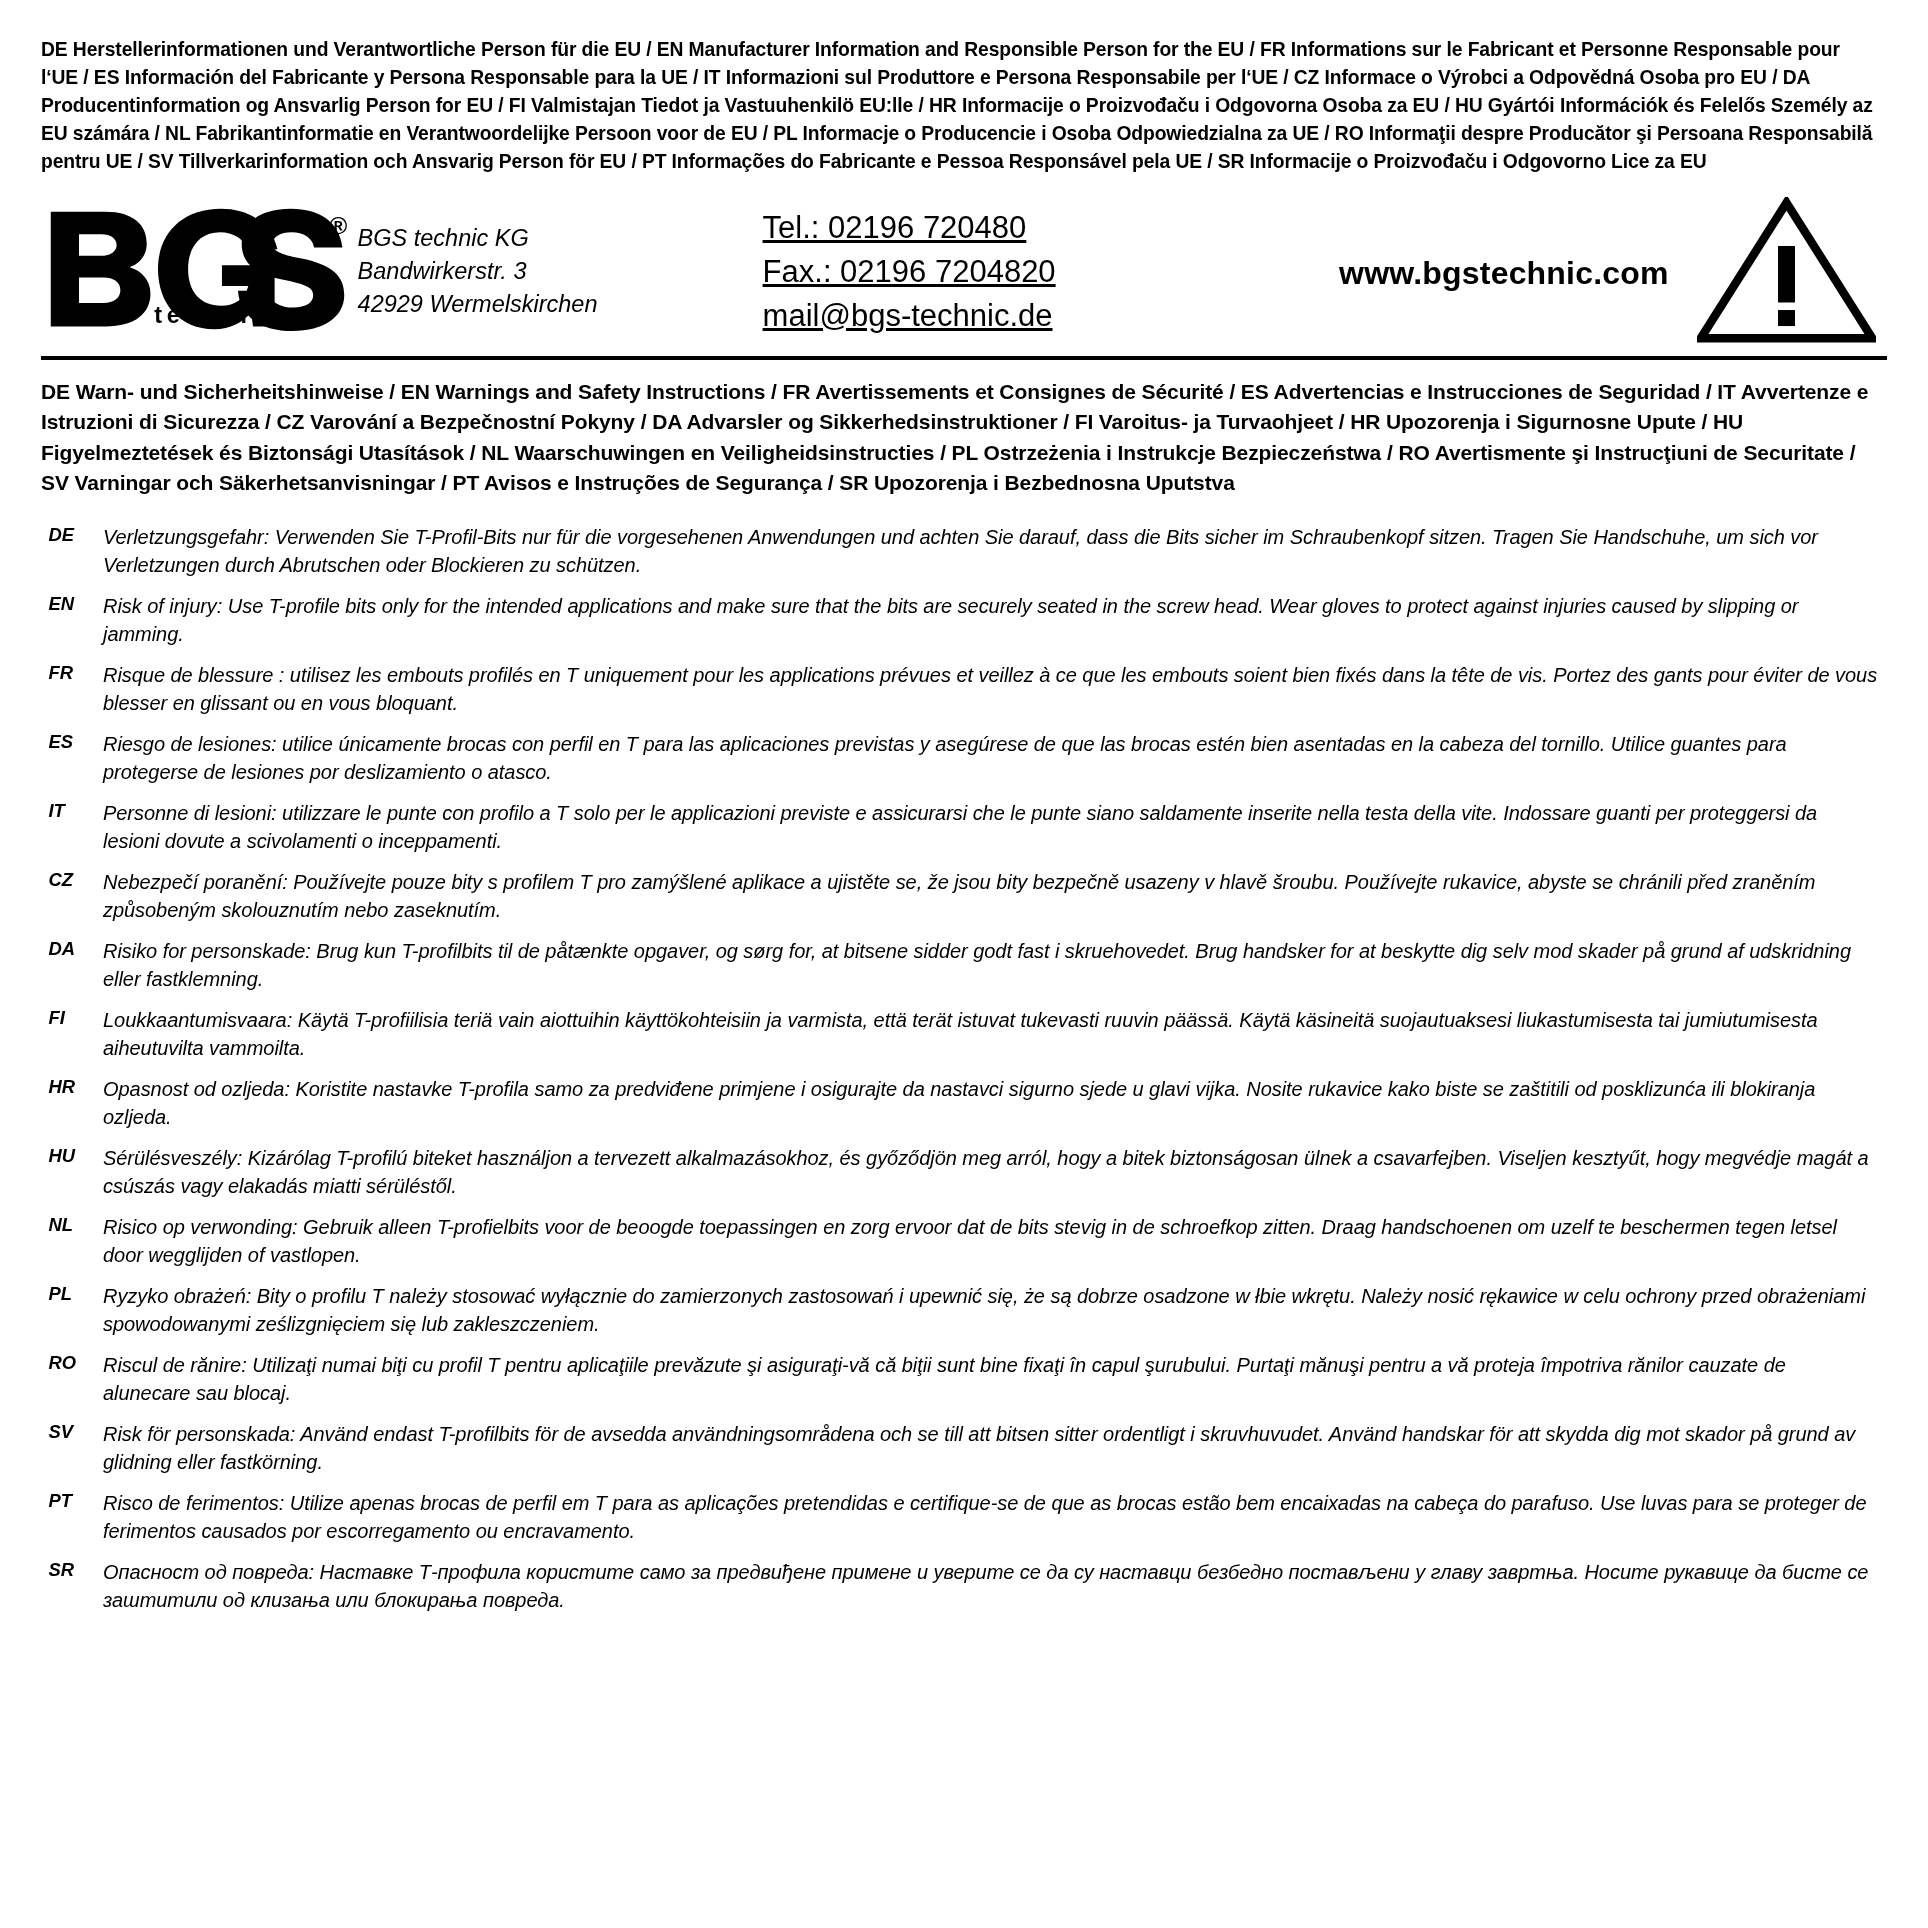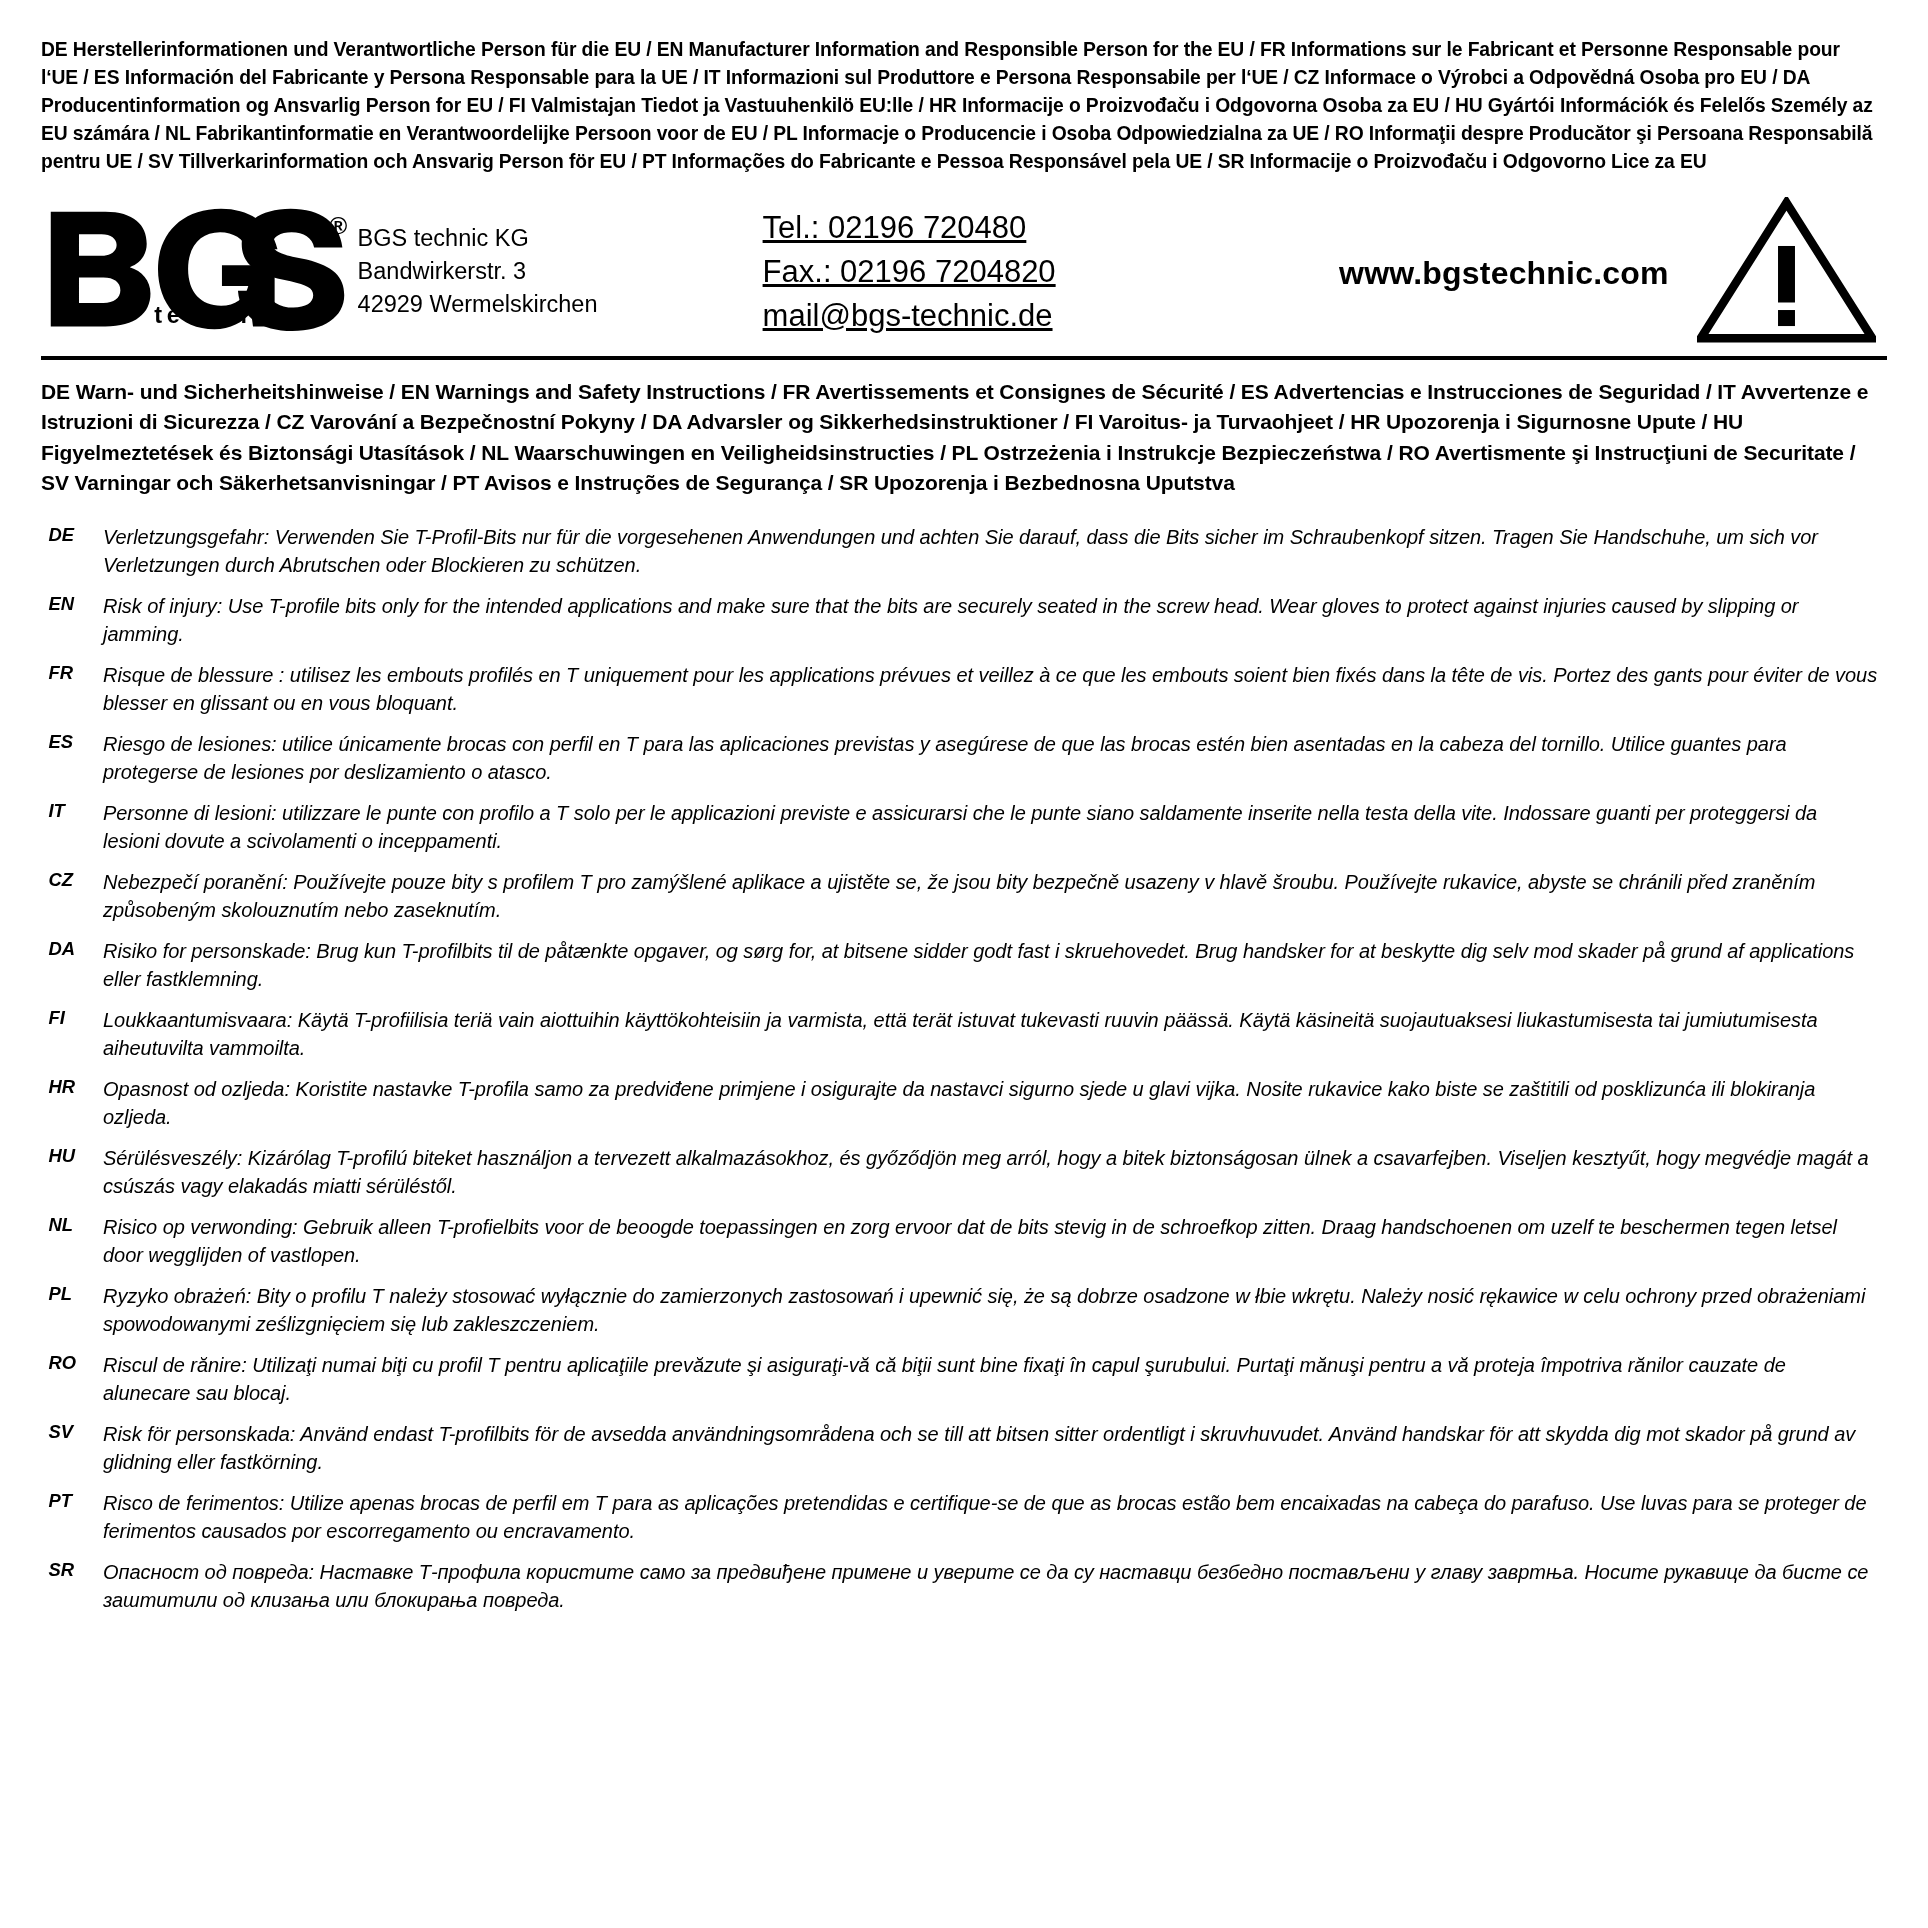--- a/index.html
+++ b/index.html
@@ -44,20 +44,21 @@
     flex: 0 0 311px;
     padding-left: 5.6px;
   }
   .logo-svg { display: block; }
 
   .address-block {
     flex: 0 0 405px;
     font-size: 23.5px;
     line-height: 1.42;
     padding-top: 3.8px;
+    font-style: italic;
   }
   .contact-block {
     flex: 0 0 311px;
     font-size: 31px;
     line-height: 1.42;
     padding-top: 3.8px;
     text-decoration: underline;
   }
   .website-block {
     flex: 1 1 auto;
@@ -192,21 +193,21 @@
       <div class="lang-text">Personne di lesioni: utilizzare le punte con profilo a T solo per le applicazioni previste e assicurarsi che le punte siano saldamente inserite nella testa della vite. Indossare guanti per proteggersi da lesioni dovute a scivolamenti o inceppamenti.</div>
     </div>
 
     <div class="lang-row">
       <div class="lang-code">CZ</div>
       <div class="lang-text">Nebezpečí poranění: Používejte pouze bity s profilem T pro zamýšlené aplikace a ujistěte se, že jsou bity bezpečně usazeny v hlavě šroubu. Používejte rukavice, abyste se chránili před zraněním způsobeným skolouznutím nebo zaseknutím.</div>
     </div>
 
     <div class="lang-row">
       <div class="lang-code">DA</div>
-      <div class="lang-text">Risiko for personskade: Brug kun T-profilbits til de påtænkte opgaver, og sørg for, at bitsene sidder godt fast i skruehovedet. Brug handsker for at beskytte dig selv mod skader på grund af applications eller fastklemning.</div>
+      <div class="lang-text">Risiko for personskade: Brug kun T-profilbits til de påtænkte opgaver, og sørg for, at bitsene sidder godt fast i skruehovedet. Brug handsker for at beskytte dig selv mod skader på grund af udskridning eller fastklemning.</div>
     </div>
 
     <div class="lang-row">
       <div class="lang-code">FI</div>
       <div class="lang-text">Loukkaantumisvaara: Käytä T-profiilisia teriä vain aiottuihin käyttökohteisiin ja varmista, että terät istuvat tukevasti ruuvin päässä. Käytä käsineitä suojautuaksesi liukastumisesta tai jumiutumisesta aiheutuvilta vammoilta.</div>
     </div>
 
     <div class="lang-row">
       <div class="lang-code">HR</div>
       <div class="lang-text">Opasnost od ozljeda: Koristite nastavke T-profila samo za predviđene primjene i osigurajte da nastavci sigurno sjede u glavi vijka. Nosite rukavice kako biste se zaštitili od posklizunća ili blokiranja ozljeda.</div>

